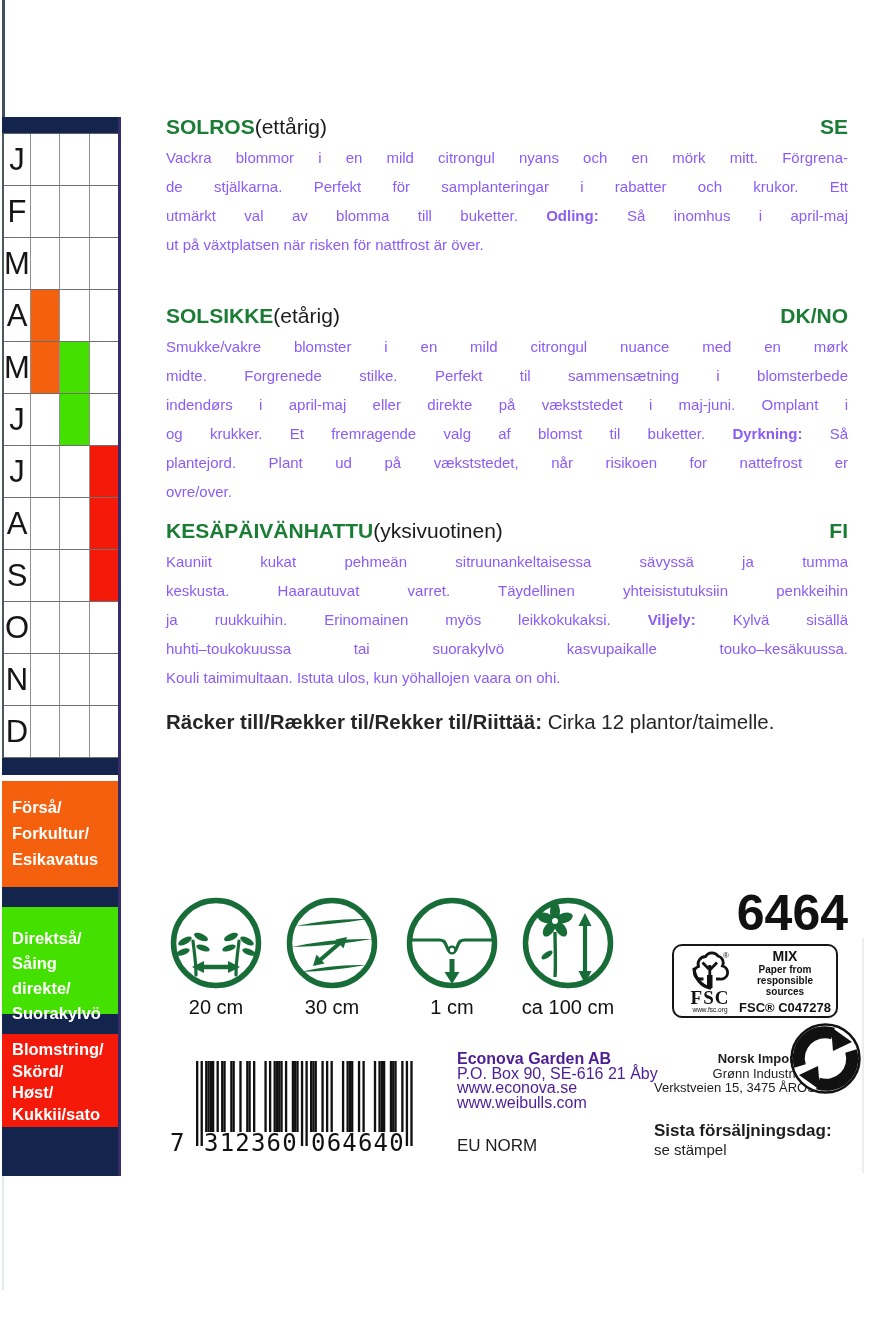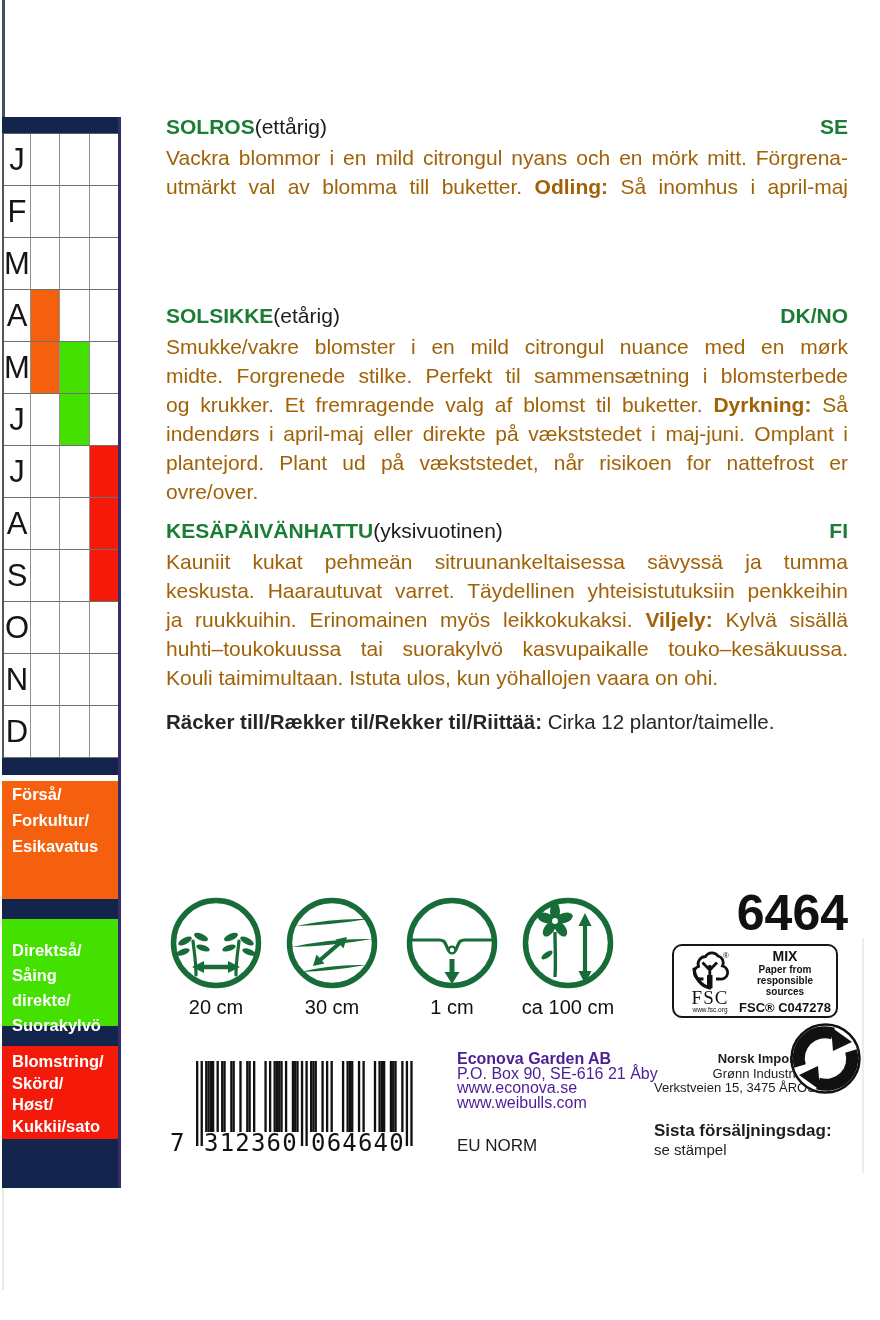--- a/index.html
+++ b/index.html
@@ -25,35 +25,35 @@
   .cal-cell{flex:1;border-right:1px solid #8f8f8f;border-bottom:1px solid #6f6f6f;box-sizing:border-box;}
   .cal-cell:last-child{border-right:none;}
   .legend-box{color:#fff;font-weight:bold;font-size:16.5px;padding-left:10px;box-sizing:border-box;}
   .sep{height:20px;background:#14254d;}
 
   
   .sec{position:absolute;left:166px;width:682px;}
   .sec-head{display:flex;justify-content:space-between;font-size:21px;line-height:26px;margin-bottom:3px;}
   .green{color:#1b7c35;font-weight:bold;}
   .sub{color:#1c1c1c;font-weight:normal;}
-  .tl{font-size:21px;line-height:29px;color:#a16207;text-align:justify;text-align-last:justify;}
+  .tl{font-size:15px;line-height:29px;color:#8b5cf6;text-align:justify;text-align-last:justify;}
   .tl.last{text-align-last:left;}
   #yield{left:166px;top:710px;width:682px;font-size:20.5px;color:#262626;}
   .ylabel{font-weight:bold;text-align:center;}
 
   
   .icon-fig{position:absolute;top:895px;width:96px;height:96px;}
   .icon-label{position:absolute;top:996px;width:120px;text-align:center;font-size:20px;color:#111;}
 
   
   #article{top:884px;right:32px;font-size:50px;font-weight:bold;color:#111;letter-spacing:0;}
   #fsc{left:672px;top:944px;width:166px;height:74px;border:2px solid #161616;border-radius:10px;
        box-sizing:border-box;display:flex;padding:4px 5px 2px 7px;background:#fff;}
   #fsc-left{width:58px;display:flex;flex-direction:column;align-items:center;color:#111;}
-  .fsc-name{font-family:"Liberation Serif","DejaVu Serif",serif;font-weight:normal;font-size:19px;
+  .fsc-name{font-family:"Liberation Serif","DejaVu Serif",serif;font-weight:bold;font-size:19px;
             line-height:16px;letter-spacing:1px;}
   .fsc-url{font-size:6.5px;line-height:8px;}
   #fsc-right{flex:1;text-align:center;display:flex;flex-direction:column;justify-content:center;color:#111;}
   .fsc-mix{font-weight:bold;font-size:14px;line-height:15px;}
   .fsc-line{font-weight:bold;font-size:10px;line-height:11px;}
   .fsc-cert{font-weight:bold;font-size:13px;line-height:14px;margin-top:4px;}
 
   
   #barcode{left:166px;top:1061px;width:252px;height:100px;}
   #bc-svg{position:absolute;left:30px;top:0;}
@@ -153,21 +153,21 @@
       <div class="cal-row">
         <div class="cal-label">D</div>
         <div class="cal-cell"></div>
         <div class="cal-cell"></div>
         <div class="cal-cell"></div>
       </div>
     </div>
   <div class="navy" id="nav-mid"></div>
   <div id="side-gap"></div>
   <div id="legend">
-      <div class="legend-box" style="background: rgb(244, 96, 13); height: 118px; line-height: 26px; ">
+      <div class="legend-box" style="background: rgb(244, 96, 13); height: 106px; line-height: 26px; padding-top: 13px;">
         <div class="legend-line">Förså/</div>
         <div class="legend-line">Forkultur/</div>
         <div class="legend-line">Esikavatus</div>
       </div>
       <div class="sep"></div>
       <div class="legend-box" style="background: rgb(67, 224, 0); height: 107px; line-height: 25px; padding-top: 19px;">
         <div class="legend-line">Direktså/</div>
         <div class="legend-line">Såing</div>
         <div class="legend-line">direkte/</div>
         <div class="legend-line">Suorakylvö</div>
@@ -183,34 +183,36 @@
   <div class="navy" id="nav-bottom"></div>
 </aside>
 
 <section class="sec" id="sec0" style="top:114px">
   <div class="sec-head">
     <span><b class="green">SOLROS</b><span class="sub">(ettårig)</span></span>
     <b class="green">SE</b>
   </div>
   <div id="lines-0">
       <div class="tl">Vackra blommor i en mild citrongul nyans och en mörk mitt. Förgrena-</div>
+      <div class="tl">de stjälkarna. Perfekt för samplanteringar i rabatter och krukor. Ett</div>
       <div class="tl">utmärkt val av blomma till buketter. <b>Odling:</b> Så inomhus i april-maj</div>
+      <div class="tl last">ut på växtplatsen när risken för nattfrost är över.</div>
     </div>
 </section>
 
 <section class="sec" id="sec1" style="top:303px">
   <div class="sec-head">
     <span><b class="green">SOLSIKKE</b><span class="sub">(etårig)</span></span>
     <b class="green">DK/NO</b>
   </div>
   <div id="lines-1">
       <div class="tl">Smukke/vakre blomster i en mild citrongul nuance med en mørk</div>
       <div class="tl">midte. Forgrenede stilke. Perfekt til sammensætning i blomsterbede</div>
+      <div class="tl">indendørs i april-maj eller direkte på vækststedet i maj-juni. Omplant i</div>
       <div class="tl">og krukker. Et fremragende valg af blomst til buketter. <b>Dyrkning:</b> Så</div>
-      <div class="tl">indendørs i april-maj eller direkte på vækststedet i maj-juni. Omplant i</div>
       <div class="tl">plantejord. Plant ud på vækststedet, når risikoen for nattefrost er</div>
       <div class="tl last">ovre/over.</div>
     </div>
 </section>
 
 <section class="sec" id="sec2" style="top:518px">
   <div class="sec-head">
     <span><b class="green">KESÄPÄIVÄNHATTU</b><span class="sub">(yksivuotinen)</span></span>
     <b class="green">FI</b>
   </div>

